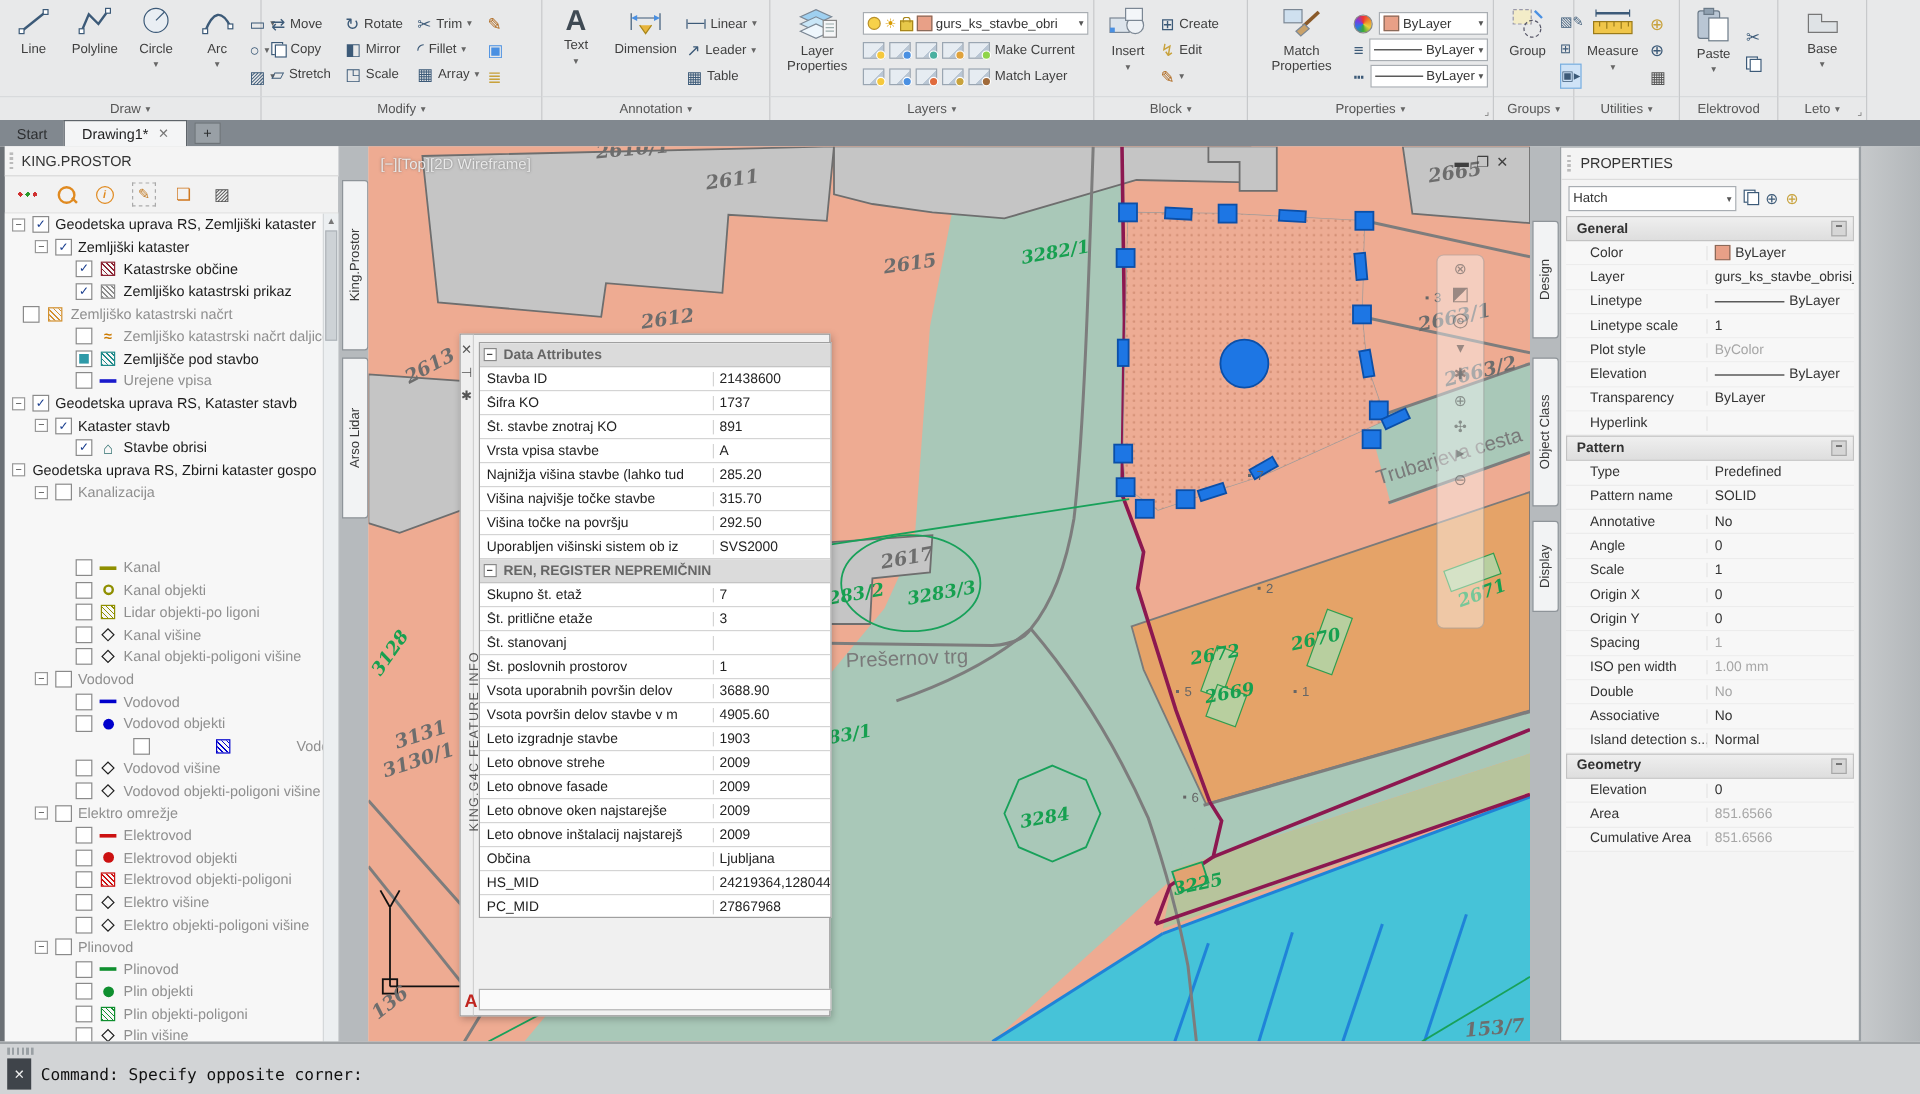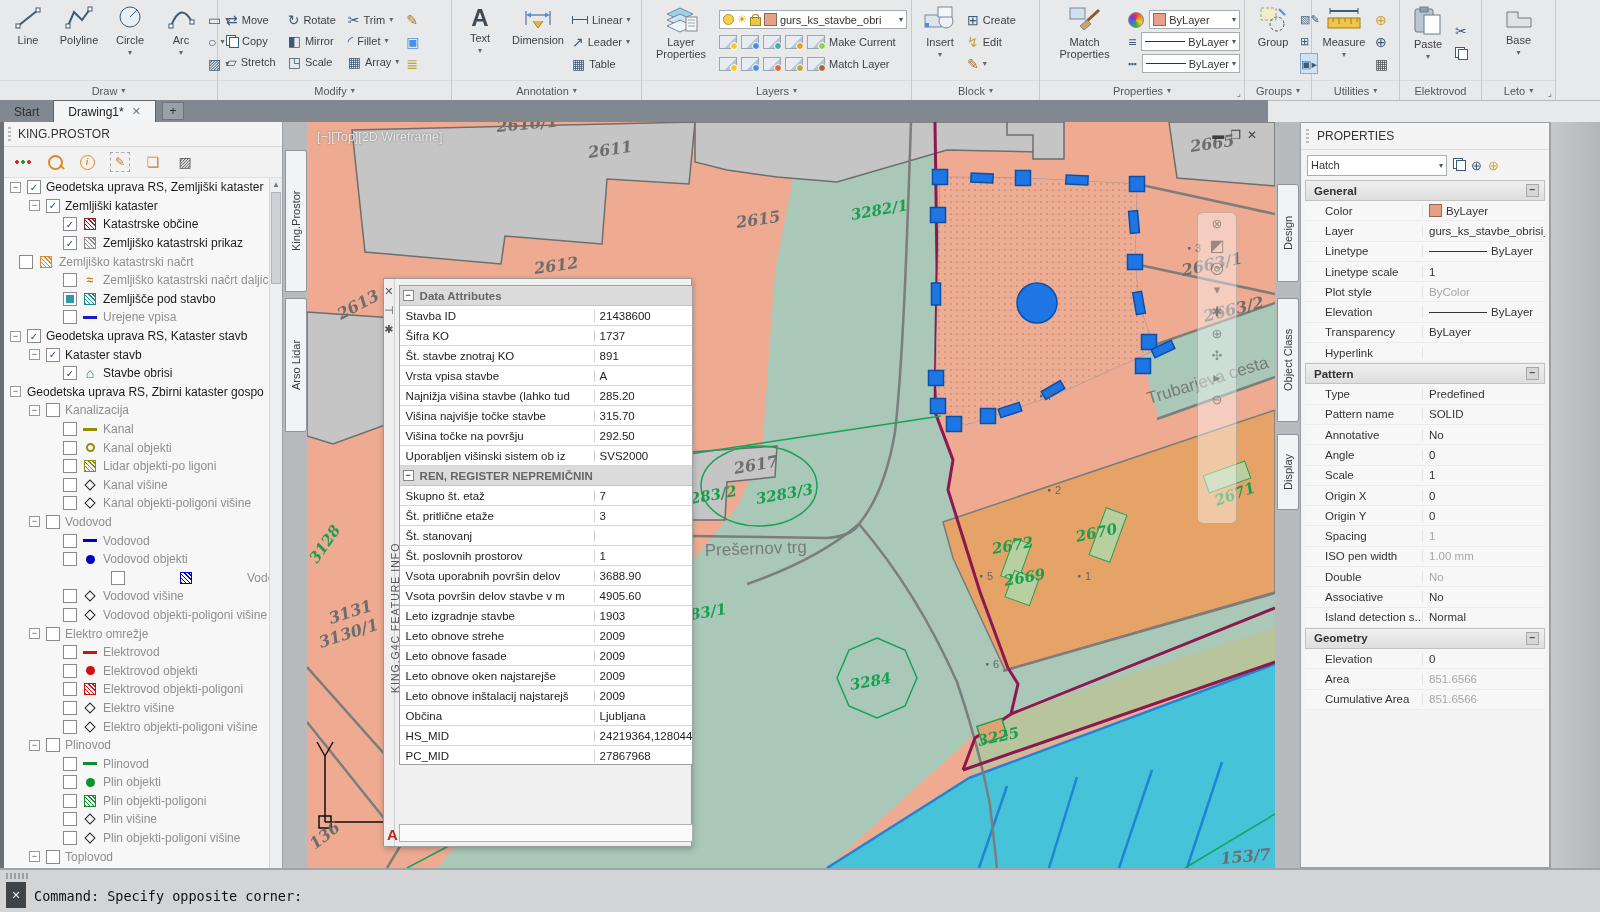--- a/index.html
+++ b/index.html
@@ -37,21 +37,21 @@
        background:var(--b,#3f7fd4);border:1px solid #fff;}
   .colorwheel{display:inline-block;width:14px;height:14px;border-radius:50%;border:1px solid #888;
        background:conic-gradient(#e33,#ee8c2a,#e8d23a,#3aa83a,#2a7ae0,#7a3ae0,#e33);}
   .hl{background:#cfe3f7;border:1px solid #7aaede;}
   .copyico{display:inline-block;width:12px;height:12px;position:relative;}
   .copyico:before,.copyico:after{content:"";position:absolute;width:8px;height:9px;border:1px solid #3c5a78;background:#fff;}
   .copyico:before{left:0;top:0;} .copyico:after{left:3px;top:2px;}
   .dimico{display:inline-block;width:14px;height:8px;border-left:1px solid #3c5a78;border-right:1px solid #3c5a78;position:relative;}
   .dimico:before{content:"";position:absolute;left:0;right:0;top:3px;border-top:1px solid #3c5a78;}
   
-  #filetabs{position:absolute;left:0;top:100px;width:1268px;height:22px;background:#81888f;display:flex;align-items:flex-end;}
+  #filetabs{position:absolute;left:0;top:100px;width:1600px;height:22px;background:#81888f;display:flex;align-items:flex-end;}
   .ftab{height:21px;display:flex;align-items:center;padding:0 14px;font-size:12px;color:#2d2f31;gap:8px;}
   .ftab.active{background:#f4f5f6;border:1px solid #5e646a;border-bottom:none;color:#222;}
   .ftab .x{color:#777;font-size:11px;}
   .ftab-plus{width:20px;height:16px;margin-left:6px;background:#99a0a6;border:1px solid #6d7378;color:#2d2f31;
              font-size:12px;display:flex;align-items:center;justify-content:center;margin-bottom:2px;}
   
   #leftpal{position:absolute;left:0;top:122px;width:283px;height:746px;background:#f2f2f2;
            border-left:4px solid #6b7075;box-sizing:border-box;border-right:1px solid #9aa0a4;}
   #lp-head{height:24px;display:flex;align-items:center;font-size:12px;color:#333;padding-left:14px;
            border-bottom:1px solid #d8d8d8;background:#f4f4f4;position:relative;}
@@ -648,21 +648,21 @@
       </div>
       <div class="trow" style="padding-left: 6px;">
         <span class="expbox">−</span>
         <span class="lbl">Geodetska uprava RS, Zbirni kataster gospo</span>
       </div>
       <div class="trow" style="padding-left: 25px;">
         <span class="expbox">−</span>
         <span class="cb"></span>
         <span class="lbl gray">Kanalizacija</span>
       </div>
-      <div class="trow" style="padding-left: 44px;">
+      <div class="trow" style="padding-left: 44px; margin-top: 44px;">
         <span style="width: 15px; flex: 0 0 auto;"></span>
         <span class="cb"></span>
         <span class="tico">
           <span class="ico-line" style="background: rgb(143, 143, 0);"></span>
         </span>
         <span class="lbl gray">Kanal</span>
       </div>
       <div class="trow" style="padding-left: 44px;">
         <span style="width: 15px; flex: 0 0 auto;"></span>
         <span class="cb"></span>

